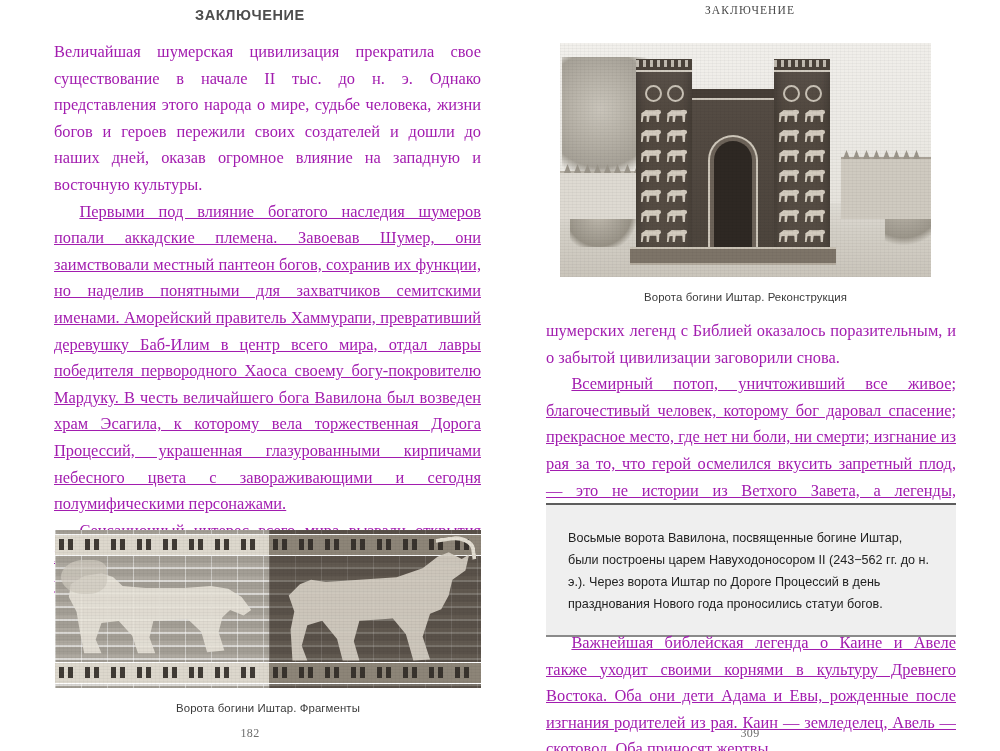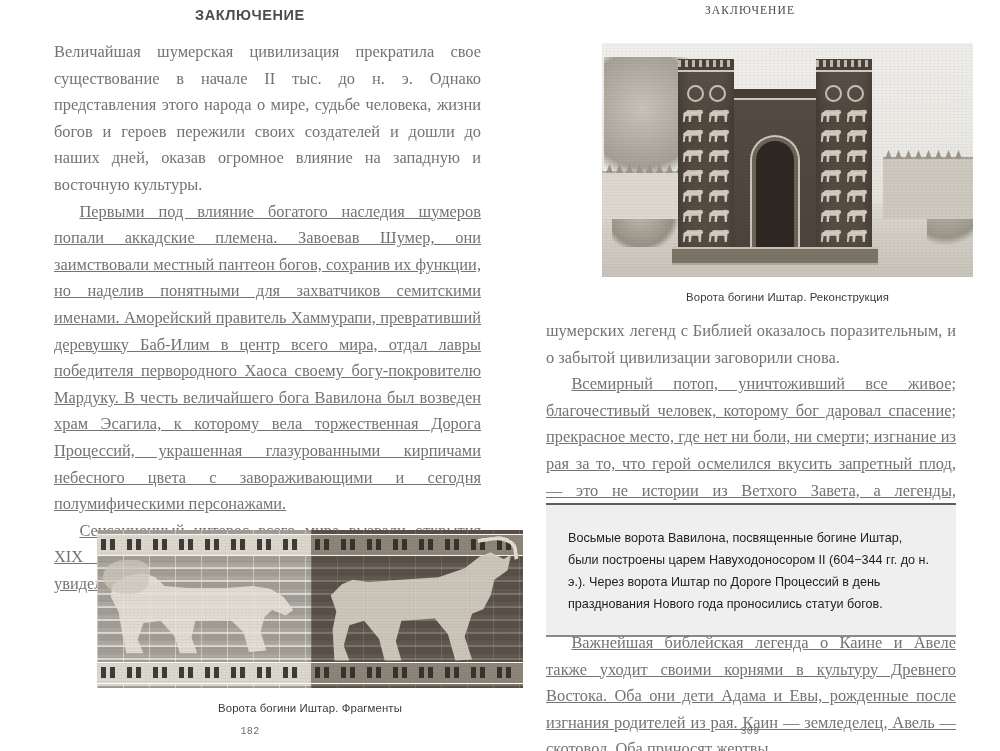--- a/index.html
+++ b/index.html
@@ -48,21 +48,21 @@
     color: #4a4a4a;
   }
 
   
   .col {
     position: absolute;
     font-size: 16.4px;
     line-height: 26.6px;
     text-align: justify;
     text-justify: inter-word;
-    color: #737373;
+    color: #a21caf;
   }
   .col p { margin: 0; }
   .col p.indent { text-indent: 1.55em; text-decoration: underline; }
 
   .left-text {
     left: 54px;
     top: 39px;
     width: 427px;
   }
   .right-text-a {
@@ -70,21 +70,21 @@
     top: 318px;
     width: 410px;
   }
   .right-text-b {
     left: 546px;
     top: 630px;
     width: 410px;
   }
 
   
-  .figure { position: absolute; margin-left: 42px; }
+  .figure { position: absolute; }
   .figure .frame {
     width: 100%;
     height: 100%;
     overflow: hidden;
     position: relative;
     background: #efece7;
   }
   .caption {
     position: absolute;
     width: 100%;
@@ -297,22 +297,22 @@
     font-size: 12.6px;
     line-height: 22px;
     color: #222222;
   }
 
   
   .folio {
     position: absolute;
     width: 100%;
     text-align: center;
-    font-family: Liberation Mono, monospace;
-    font-size: 10px;
+    font-family: Liberation Serif, serif;
+    font-size: 12px;
     color: #6d6d6d;
     letter-spacing: .4px;
   }
   .folio-left  { top: 726px; }
   .folio-right { top: 726px; }
 </style>
 </head>
 <body>
 
 <div class="page page-left">
@@ -452,18 +452,18 @@
   </div>
   <div class="caption">Ворота богини Иштар. Реконструкция</div>
 </div>
 
 <div class="col right-text-a">
   <p>шумерских легенд с Библией оказалось поразительным, и о забытой цивилизации заговорили снова.</p>
   <p class="indent">Всемирный потоп, уничтоживший все живое; благочестивый человек, которому бог даровал спасение; прекрасное место, где нет ни боли, ни смерти; изгнание из рая за то, что герой осмелился вкусить запретный плод, — это не истории из Ветхого Завета, а легенды, созданные на земле шумеров за три тысячи лет до написания Библии.</p>
 </div>
 
 <div class="callout">
-  <p>Восьмые ворота Вавилона, посвященные богине Иштар, были построены царем Навуходоносором II (604−344 гг. до н. э.). Через ворота Иштар по Дороге Процессий в день празднования Нового года проносились статуи богов.</p>
+  <p>Восьмые ворота Вавилона, посвященные богине Иштар, были построены царем Навуходоносором II (243−562 гг. до н. э.). Через ворота Иштар по Дороге Процессий в день празднования Нового года проносились статуи богов.</p>
 </div>
 
 <div class="col right-text-b">
   <p class="indent">Важнейшая библейская легенда о Каине и Авеле также уходит своими корнями в культуру Древнего Востока. Оба они дети Адама и Евы, рожденные после изгнания родителей из рая. Каин — земледелец, Авель — скотовод. Оба приносят жертвы</p>
 </div>
 
 </body></html>

